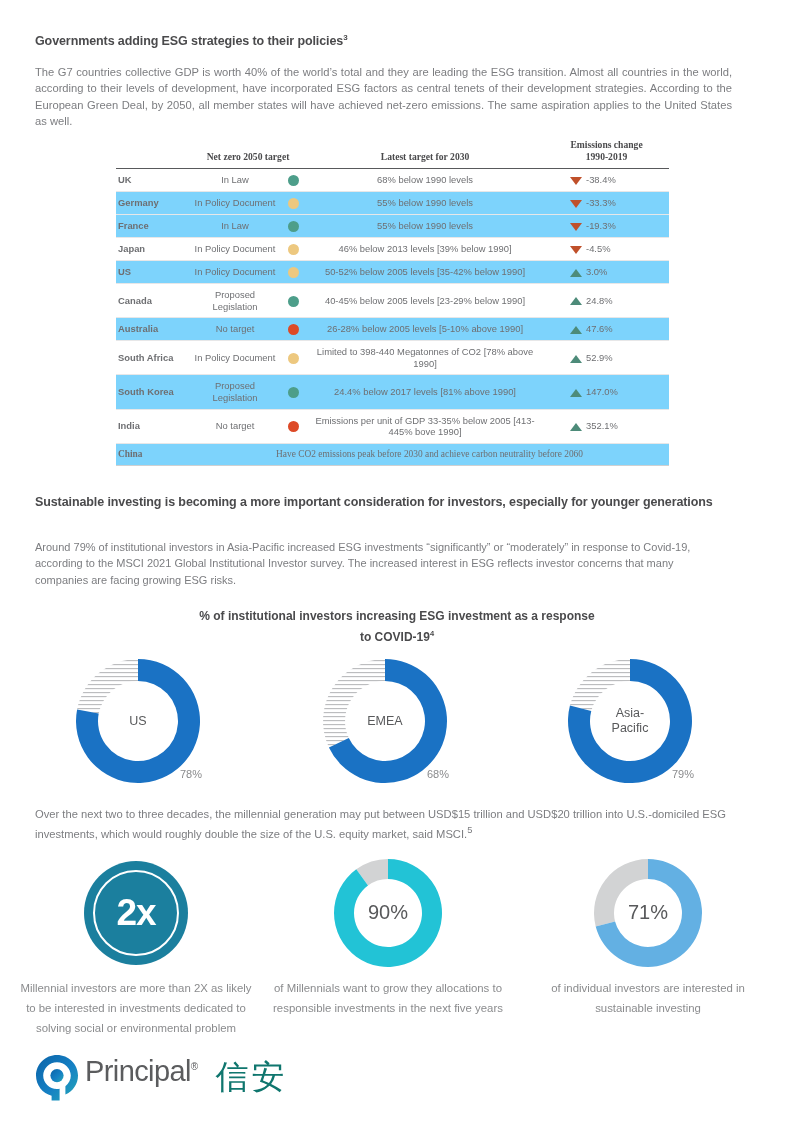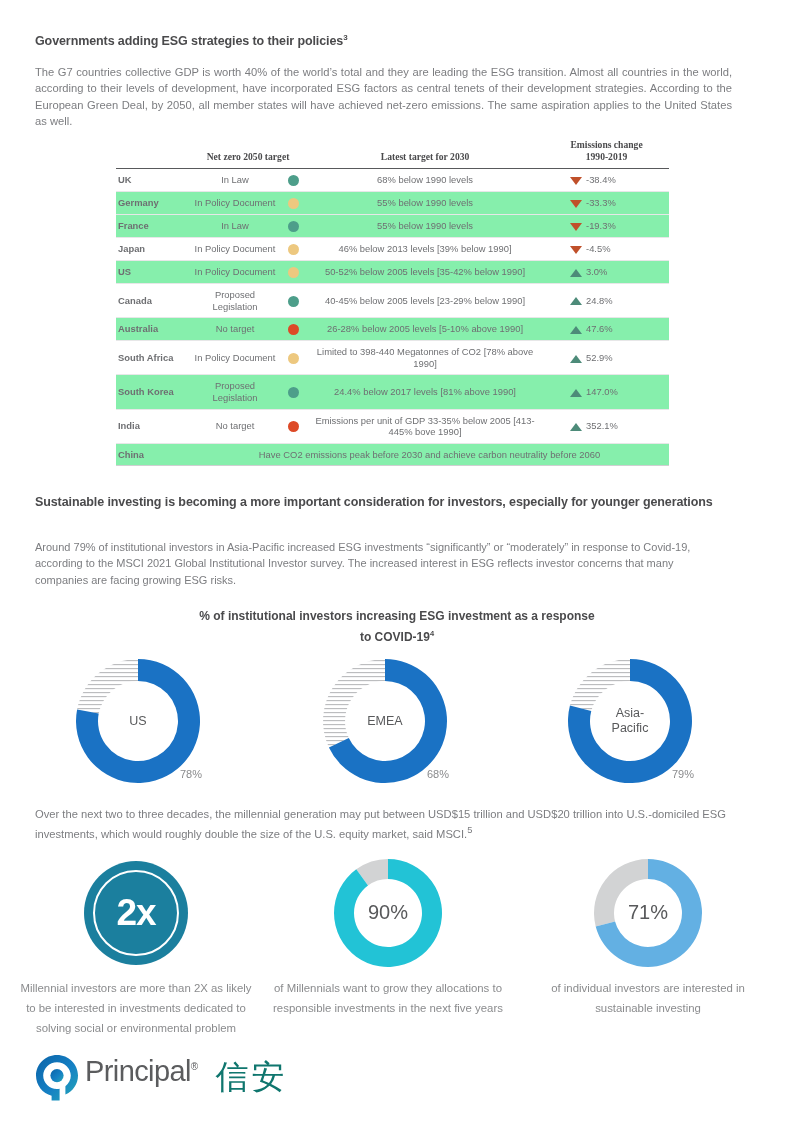--- a/index.html
+++ b/index.html
@@ -36,29 +36,29 @@
 
   table.esg th {
     font-size: 9.6px; font-weight: bold; color: #4a4a4c;
     padding: 2px 2px 5px 2px; vertical-align: bottom; line-height: 12px; font-family: Liberation Serif, serif;
   }
   table.esg thead tr.hdr th { border-bottom: 1.4px solid #58595b; }
   table.esg td {
     font-size: 9.4px; color: #6e6f72; padding: 5px 2px; line-height: 11.6px;
     vertical-align: middle; border-bottom: 1px solid #e7e7e8;
   }
-  table.esg tbody tr.stripe td { background: #86efac; }
+  table.esg tbody tr.stripe td { background: #7dd3fc; }
   td.country { font-weight: bold; color: #4a4a4c; text-align: left; padding-left: 8px; font-size: 9.6px; }
   td.netzero { text-align: center; }
   td.dotcell { text-align: center; padding: 0; }
   td.target  { text-align: center; }
   td.arrowcell { text-align: right; padding-right: 9px; }
   td.change  { text-align: left; padding-left: 6px; }
   td.china-span { text-align: center; font-size: 9.4px; }
-  tbody tr:last-child td { border-bottom: 1.4px solid #cfd0d1; }
+  tbody tr:last-child td { border-bottom: 1.4px solid #cfd0d1; font-family: Liberation Serif, serif; }
 
   .dot { display: inline-block; width: 11px; height: 11px; border-radius: 50%; vertical-align: middle; }
   .dot.green { background: #4d9e8a; }
   .dot.amber { background: #edc87f; }
   .dot.red   { background: #dd4a27; }
 
   .tri { display: inline-block; width: 0; height: 0; vertical-align: middle; }
   .tri.down { border-left: 6px solid transparent; border-right: 6px solid transparent; border-top: 8px solid #c0502a; }
   .tri.up   { border-left: 6px solid transparent; border-right: 6px solid transparent; border-bottom: 8px solid #4d8b79; }
 

